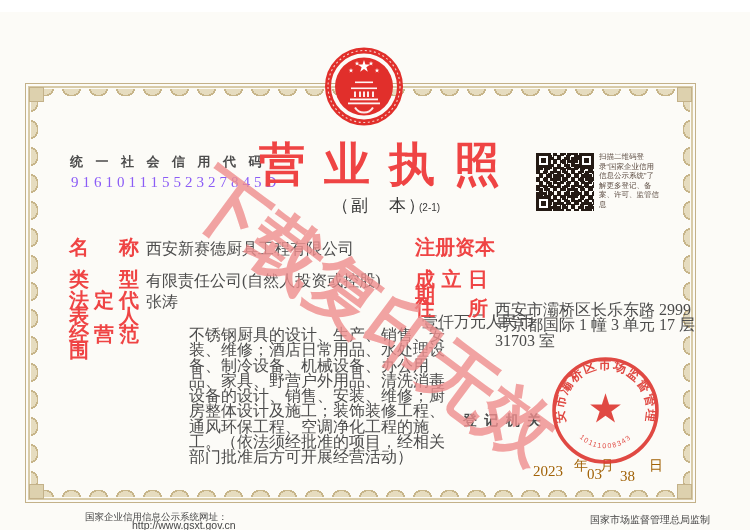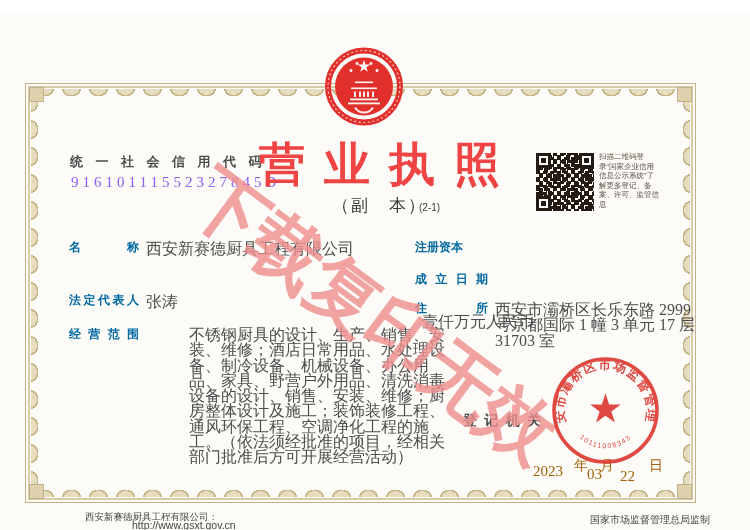--- a/index.html
+++ b/index.html
@@ -44,21 +44,21 @@
       conic-gradient(#241a14 25%,transparent 0 50%,#241a14 0 75%,transparent 0) 0 0/7px 7px,
       conic-gradient(transparent 25%,#241a14 0 50%,transparent 0 75%,#241a14 0) 3px 2px/9px 9px;}
   .qr .f{position:absolute;width:15px;height:15px;border:3px solid #241a14;background:#fff;box-sizing:border-box;}
   .qr .f::after{content:"";position:absolute;inset:2px;background:#241a14;}
   .f-tl{left:0;top:0}.f-tr{right:0;top:0}.f-bl{left:0;bottom:0}
   .qr-caption{position:absolute;left:599px;top:140px;width:62px;font-size:7.5px;line-height:9.6px;
     color:#5c4c42;z-index:2;}
 
   
   .row{position:absolute;display:flex;align-items:flex-start;z-index:2;}
-  .flabel{flex:0 0 70px;font-size:12px;font-weight:600;color:#0369a1;line-height:16px;
+  .flabel{flex:0 0 70px;font-size:20px;font-weight:600;color:#ef4444;line-height:16px;
     text-align:justify;text-align-last:justify;}
   .row-r .flabel{flex:0 0 73px;}
   .fvalue{margin-left:7px;font-size:16px;color:#4c4c4c;line-height:15.3px;padding-top:2px;font-family:Liberation Serif, serif;}
   .row-name{left:69px;top:227px;}
   .row-type{left:69px;top:259px;}
   .row-legal{left:69px;top:280px;}
   .row-scope{left:69px;top:314px;gap:43px;}
   .row-scope .fvalue{width:258px;padding-top:1px;}
   .row-capital{left:415px;top:227px;flex-direction:column;}
   .row-estdate{left:415px;top:259px;align-items:center;}
@@ -138,20 +138,24 @@
     <div class="f f-tl"></div>
     <div class="f f-tr"></div>
     <div class="f f-bl"></div>
   </div>
   <div class="qr-caption">扫描二维码登录“国家企业信用信息公示系统”了解更多登记、备案、许可、监管信息</div>
 
   <div class="row row-name">
     <div class="flabel">名称</div>
     <div class="fvalue">西安新赛德厨具工程有限公司</div>
   </div>
+  <div class="row row-type">
+    <div class="flabel">类型</div>
+    <div class="fvalue">有限责任公司(自然人投资或控股)</div>
+  </div>
   <div class="row row-legal">
     <div class="flabel">法定代表人</div>
     <div class="fvalue">张涛</div>
   </div>
   <div class="row row-scope">
     <div class="flabel">经营范围</div>
     <div class="fvalue">不锈钢厨具的设计、生产、销售、安装、维修；酒店日常用品、水处理设备、制冷设备、机械设备、办公用品、家具、野营户外用品、清洗消毒设备的设计、销售、安装、维修；厨房整体设计及施工；装饰装修工程、通风环保工程、空调净化工程的施工。（依法须经批准的项目，经相关部门批准后方可开展经营活动）</div>
   </div>
 
   <div class="row row-r row-capital">
@@ -165,37 +169,37 @@
     <div class="flabel">住所</div>
     <div class="fvalue">西安市灞桥区长乐东路 2999 号京都国际 1 幢 3 单元 17 层 31703 室</div>
   </div>
 
   <div class="authority">登记机关</div>
 
   <span class="d d-num d-year">2023</span>
   <span class="d d-lab d-yl">年</span>
   <span class="d d-num d-month">03</span>
   <span class="d d-lab d-ml">月</span>
-  <span class="d d-num d-day">22</span>
+  <span class="d d-num d-day">38</span>
   <span class="d d-lab d-dl">日</span>
 
   <div class="watermark">下载复印无效</div>
 
   <svg class="seal" viewBox="0 0 112 112">
     <defs>
       <path id="sealArcTop" d="M 17,70 A 41.4,41.4 0 1 1 95,70" fill="none"></path>
       <path id="sealArcBot" d="M 30,83 A 37.5,37.5 0 0 0 82,83" fill="none"></path>
     </defs>
     <circle cx="56" cy="56" r="51" fill="none" stroke="#de3a34" stroke-width="3.6"></circle>
     <path d="M0,-1L0.2245,-0.309L0.951,-0.309L0.3633,0.118L0.5878,0.809L0,0.382L-0.5878,0.809L-0.3633,0.118L-0.951,-0.309L-0.2245,-0.309Z" transform="translate(56,55) scale(16)" fill="#de3a34"></path>
     <text font-size="12.5" fill="#de3a34" letter-spacing="1.5" font-weight="bold">
       <textPath href="#sealArcTop" startOffset="50%" text-anchor="middle">西安市灞桥区市场监督管理局</textPath>
     </text>
     <text font-size="7" fill="#de3a34" letter-spacing="1.4">
       <textPath href="#sealArcBot" startOffset="50%" text-anchor="middle">6101110083438</textPath>
     </text>
   </svg>
 
-  <div class="ft ft-left-label">西安新赛德厨具工程有限公司：</div>
+  <div class="ft ft-left-label">国家企业信用信息公示系统网址：</div>
   <div class="ft ft-left-url">http://www.gsxt.gov.cn</div>
   <div class="ft ft-right">国家市场监督管理总局监制</div>
 
 </div>
 
 </body></html>

